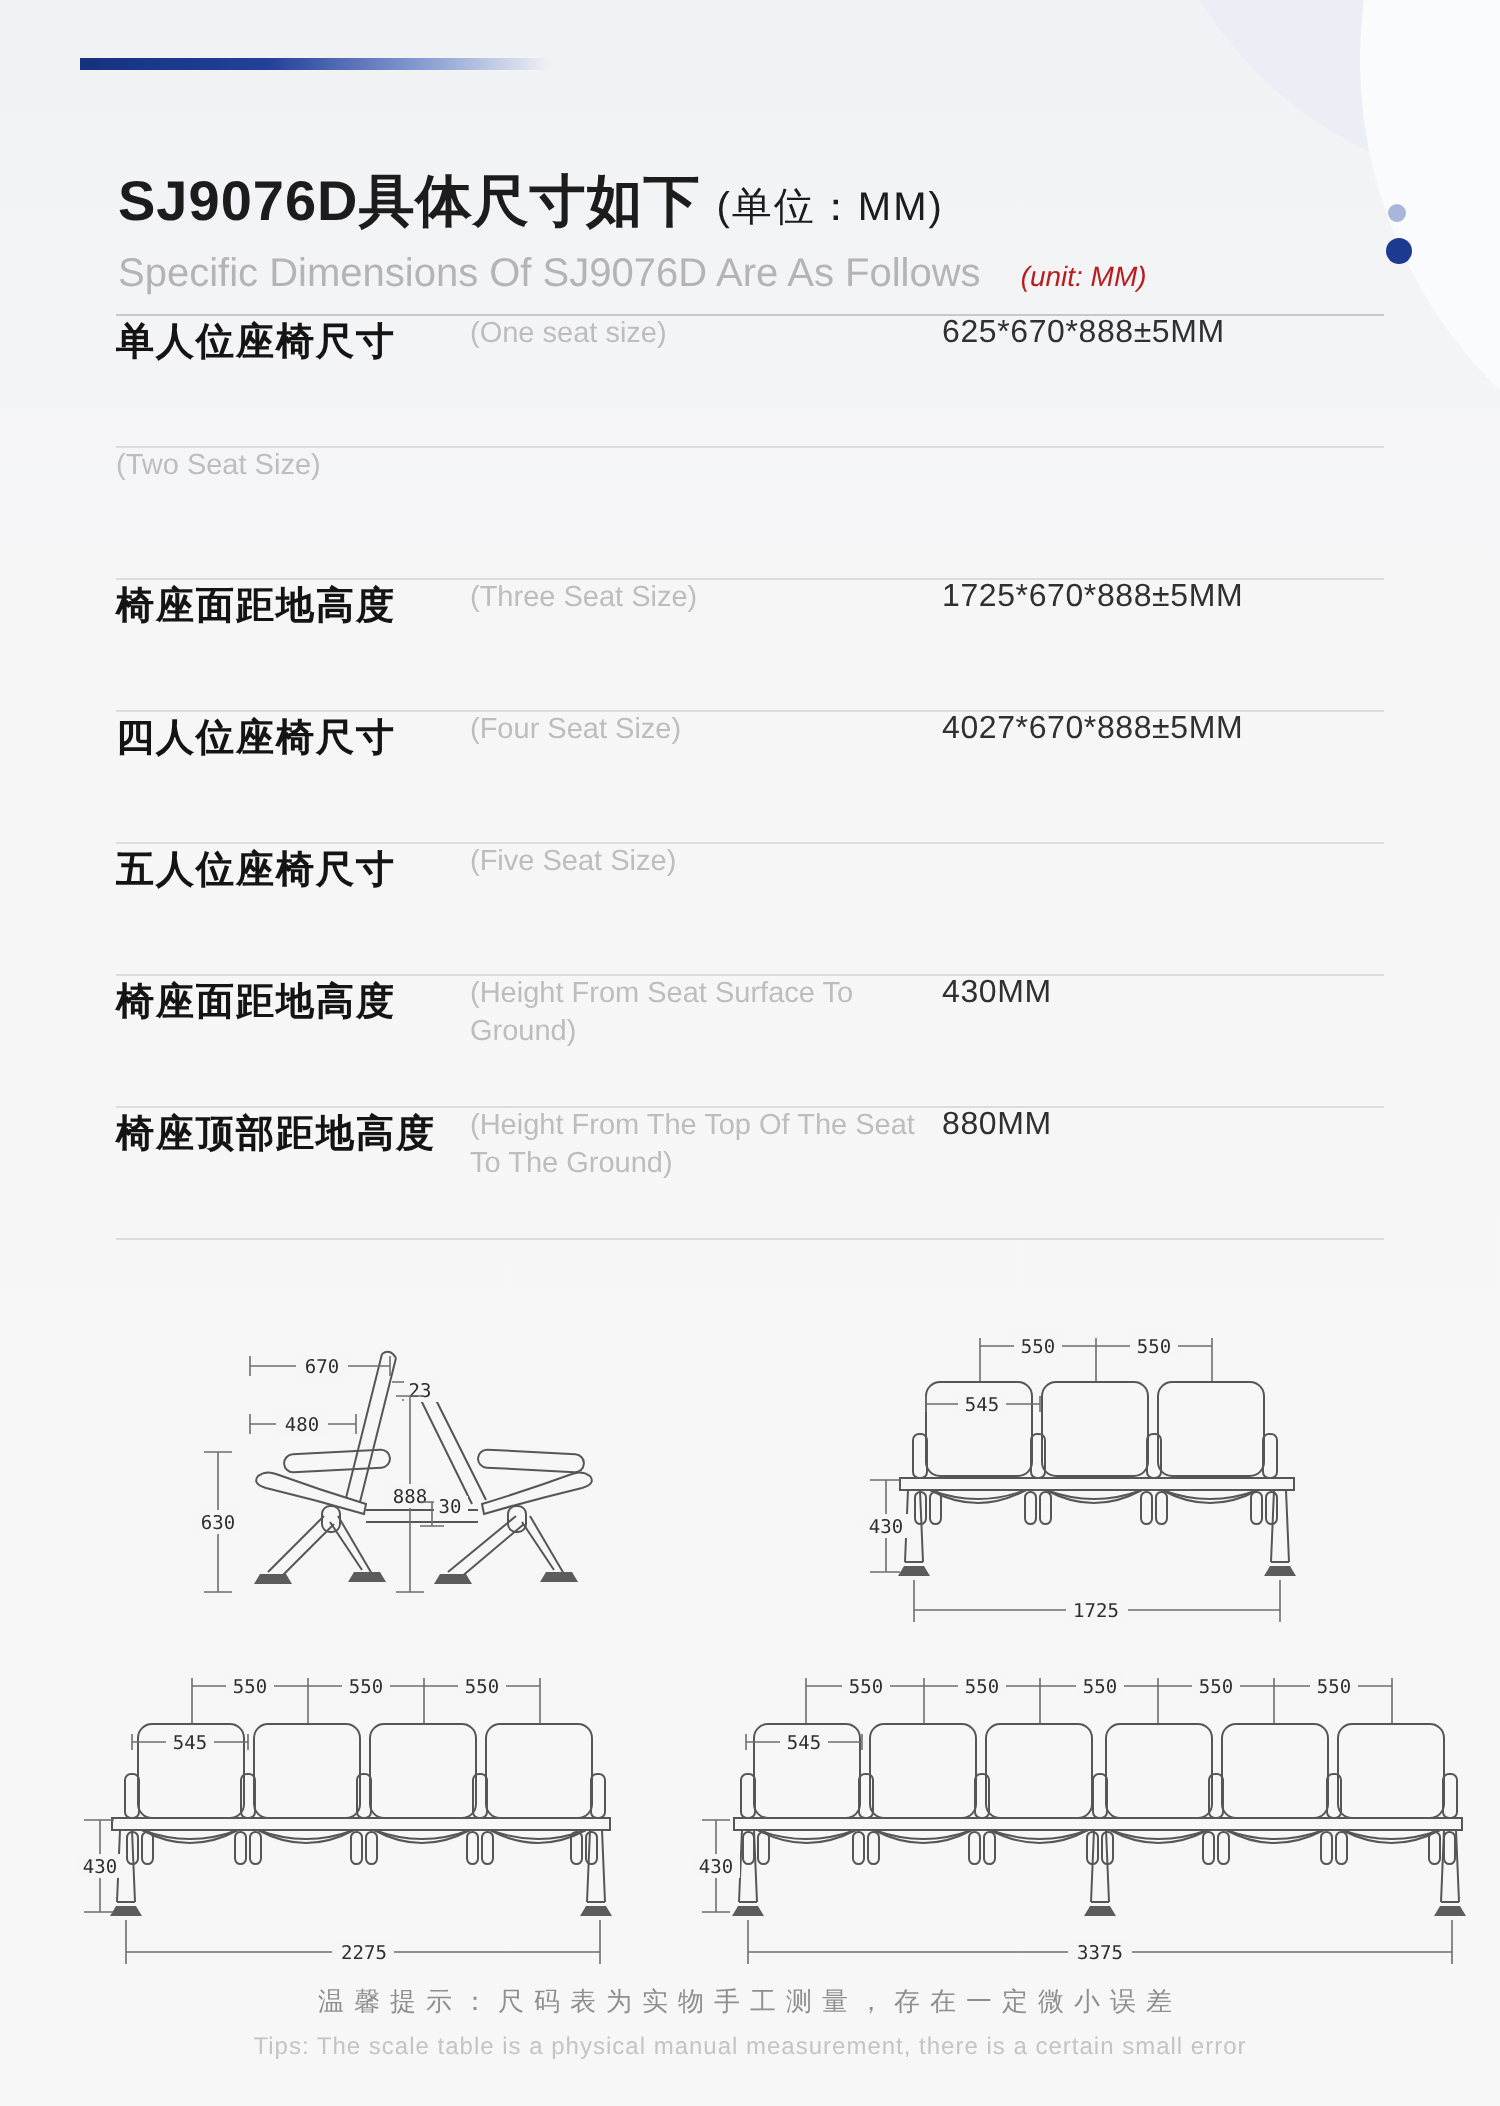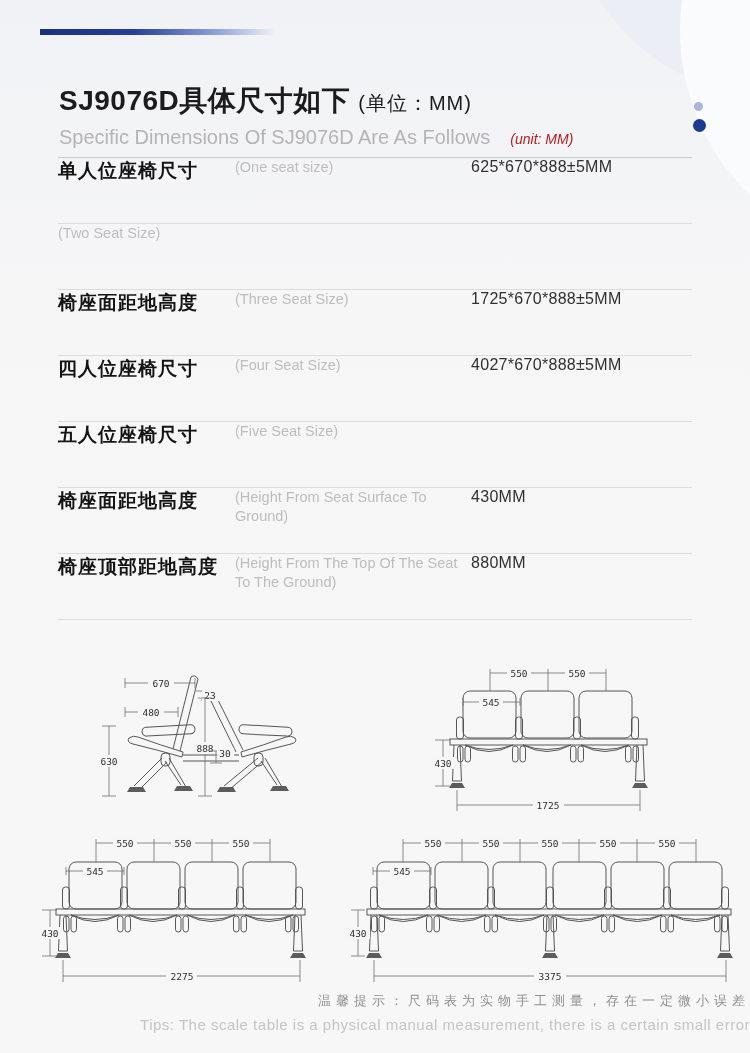--- a/index.html
+++ b/index.html
@@ -27,23 +27,23 @@
   .diagram{position:absolute;}
   .dg-side{left:92px;top:655px;}
   .dg-three{left:420px;top:653px;}
   .dg-four{left:30px;top:830px;}
   .dg-five{left:345px;top:830px;}
   .ln{stroke:#565656;stroke-width:1;fill:none;}
   .dim{stroke:#6e6e6e;stroke-width:0.8;fill:none;}
   .ft{fill:#5c5c5c;stroke:none;}
   .bgr{fill:#f6f6f7;stroke:none;}
   .lbl{fill:#2e2e2e;font-size:9.5px;font-family:"DejaVu Sans Mono","DejaVu Sans",monospace;text-anchor:middle;}
-  .tips{position:absolute;left:0;right:0;top:992px;text-align:right;}
+  .tips{position:absolute;left:0;right:0;top:992px;text-align:center;}
   .tips .zh{font-size:13px;color:#8f8f8f;letter-spacing:5px;}
-  .tips .en{font-size:15px;color:#c4c4c4;letter-spacing:0.5px;margin-top:6px;}
+  .tips .en{font-size:12px;color:#c4c4c4;letter-spacing:0.5px;margin-top:6px;}
   .defs-holder{position:absolute;width:0;height:0;overflow:hidden;}
 </style>
 </head>
 <body>
 
 <div class="blob blob-lav"></div>
 <div class="blob blob-white"></div>
 <div class="top-bar"></div>
 <div class="dot dot-light"></div>
 <div class="dot dot-dark"></div>

